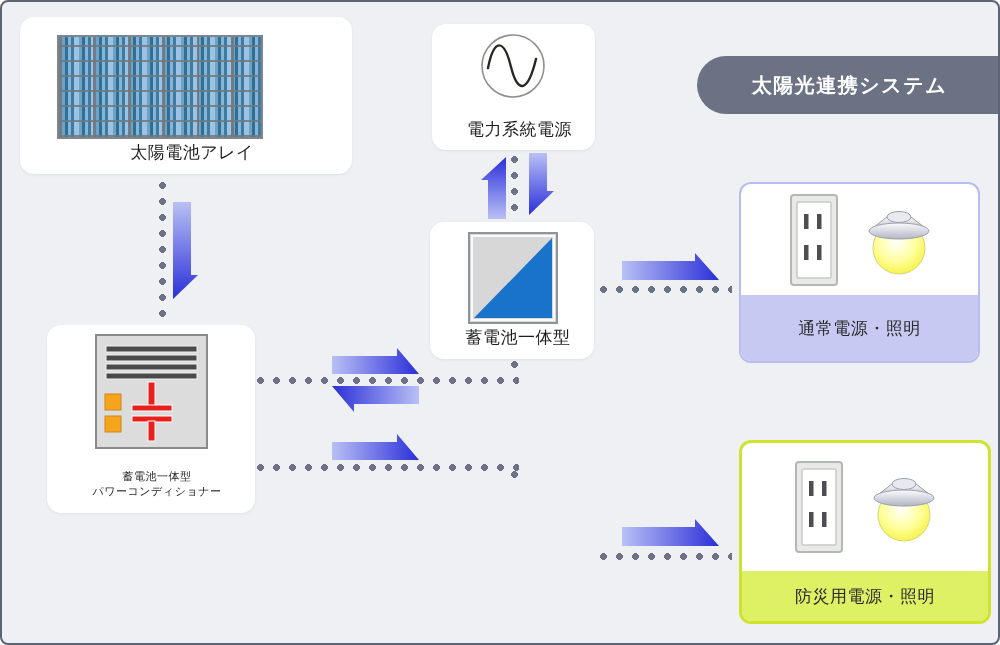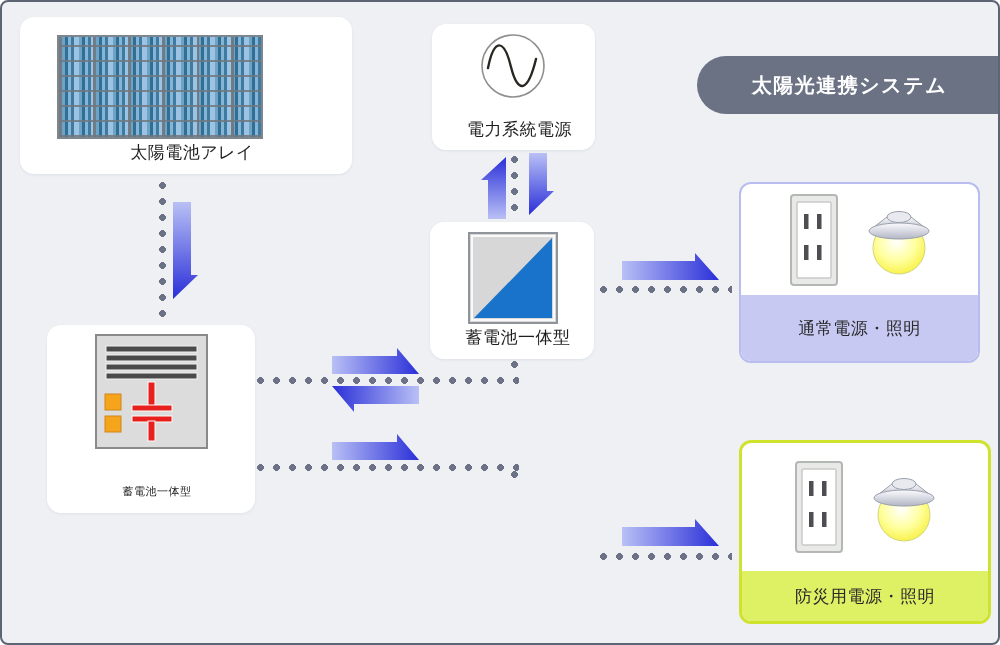--- a/index.html
+++ b/index.html
@@ -108,20 +108,21 @@
       </g>
       <g fill="#e8201d" stroke="#fafafa" stroke-width="1">
         <rect x="53" y="48" width="7" height="26"></rect>
         <rect x="37" y="71" width="40" height="6"></rect>
         <rect x="37" y="82" width="40" height="6"></rect>
         <rect x="53" y="87" width="7" height="20"></rect>
       </g>
     </svg>
     <div class="card-label two-line" style="bottom:14px">
       <div>蓄電池一体型</div>
+      <div>パワーコンディショナー</div>
     </div>
   </div>
 
 
   <div class="load-card load-normal">
     <div class="load-body">
       <svg width="50" height="94" viewBox="0 0 50 94">
         <rect x="2" y="2" width="46" height="90" rx="3" fill="#e9e9e7" stroke="#b4b8b4" stroke-width="2"></rect>
         <rect x="8" y="9" width="34" height="76" rx="1.5" fill="#ffffff" stroke="#c9c9c9" stroke-width="1.5"></rect>
         <g fill="#4e4e52">

